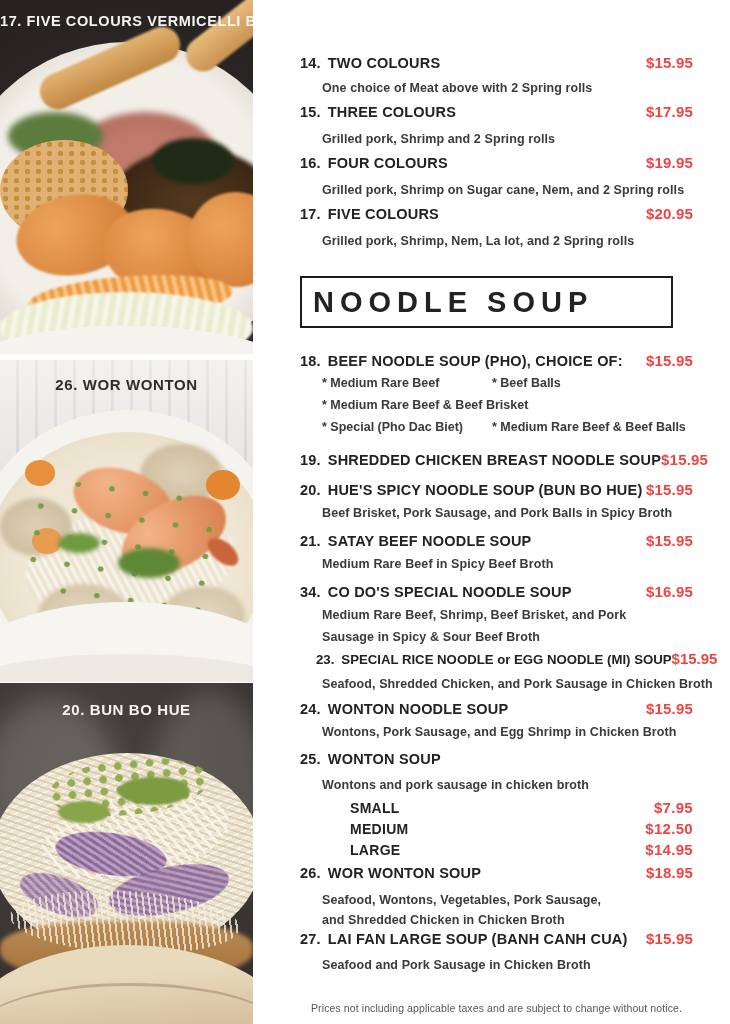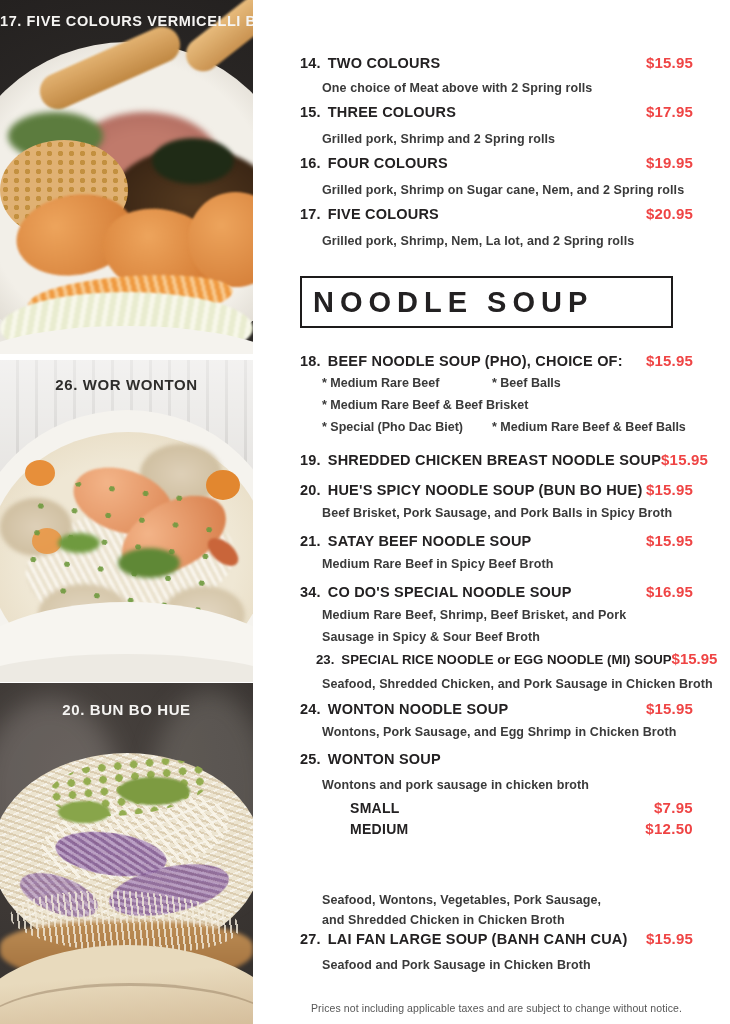--- a/index.html
+++ b/index.html
@@ -186,21 +186,29 @@
     </div>
     <div class="row desc" style="top:779px">Wontons and pork sausage in chicken broth</div>
     <div class="row size-row" style="top:801px">
       <span>SMALL</span>
       <span class="price">$7.95</span>
     </div>
     <div class="row size-row" style="top:822px">
       <span>MEDIUM</span>
       <span class="price">$12.50</span>
     </div>
-
+    <div class="row size-row" style="top:843px">
+      <span>LARGE</span>
+      <span class="price">$14.95</span>
+    </div>
+
+    <div class="row title-row" style="top:866px">
+      <span><span class="num">26.</span><span>WOR WONTON SOUP</span></span>
+      <span class="price">$18.95</span>
+    </div>
     <div class="row desc" style="top:914px">and Shredded Chicken in Chicken Broth</div>
     <div class="row desc" style="top:894px">Seafood, Wontons, Vegetables, Pork Sausage,</div>
 
     <div class="row title-row" style="top:932px">
       <span><span class="num">27.</span><span>LAI FAN LARGE SOUP (BANH CANH CUA)</span></span>
       <span class="price">$15.95</span>
     </div>
     <div class="row desc" style="top:959px">Seafood and Pork Sausage in Chicken Broth</div>
 
     <div class="row footer" style="top:1002px">Prices not including applicable taxes and are subject to change without notice.</div>

